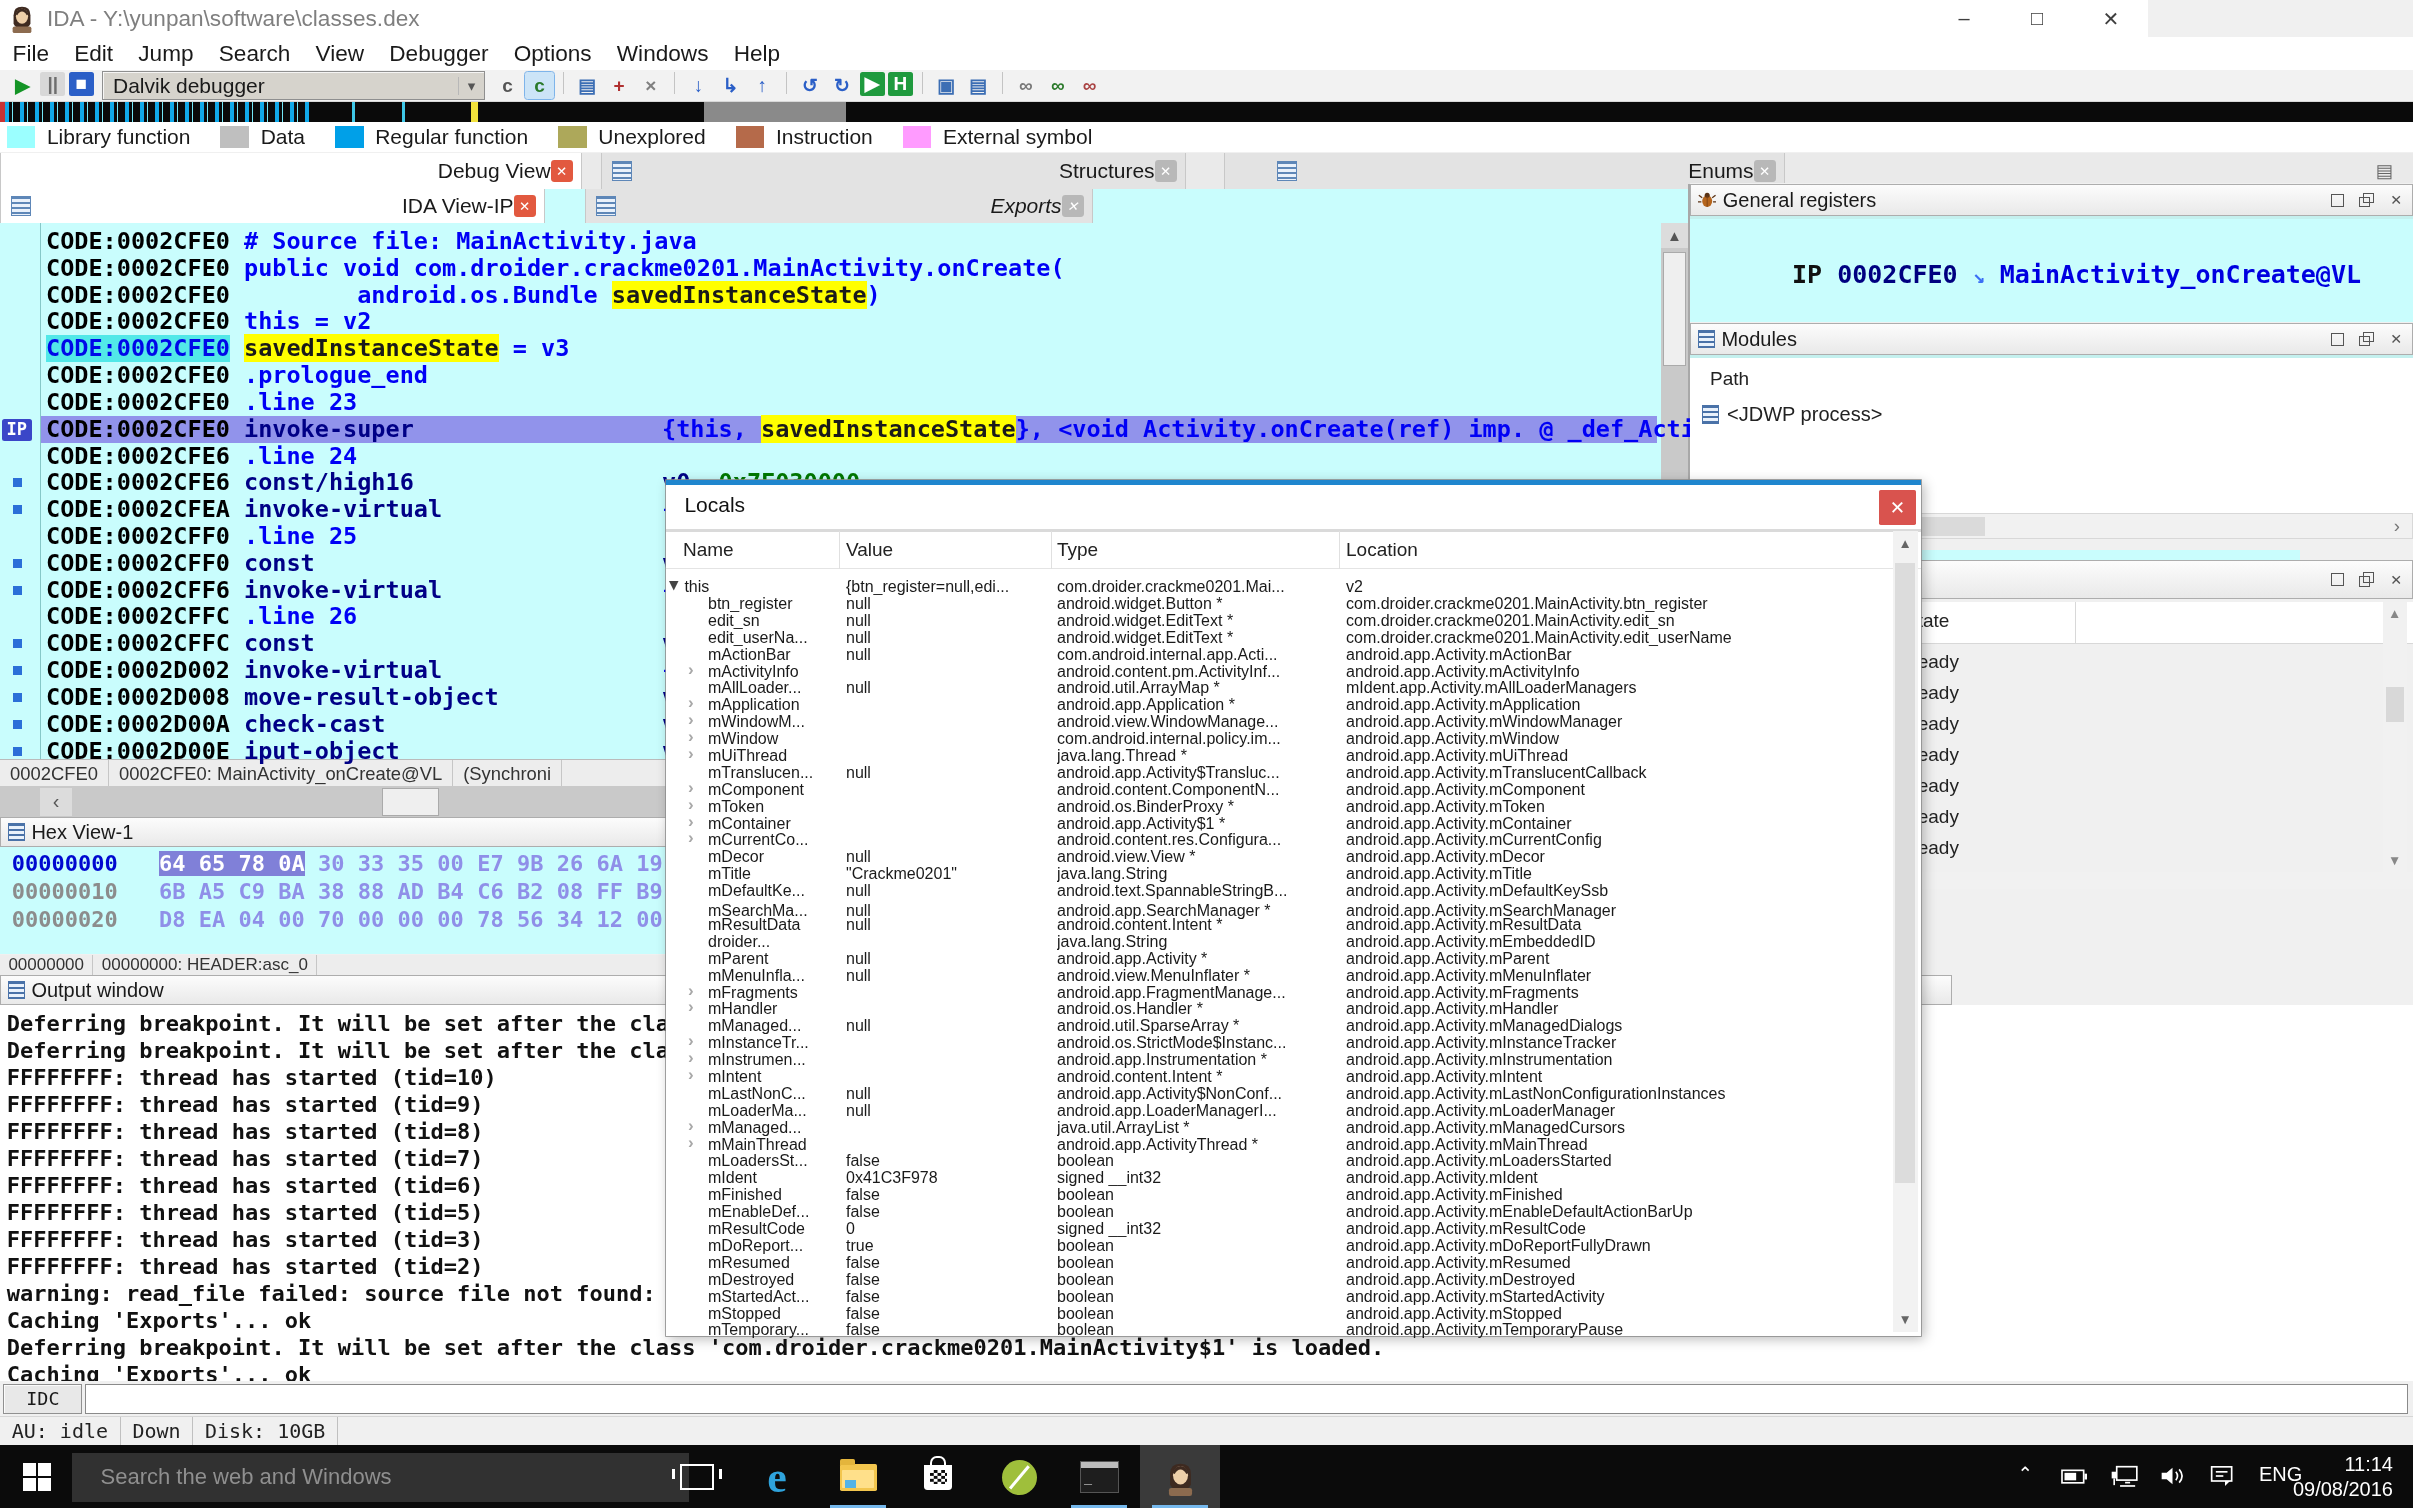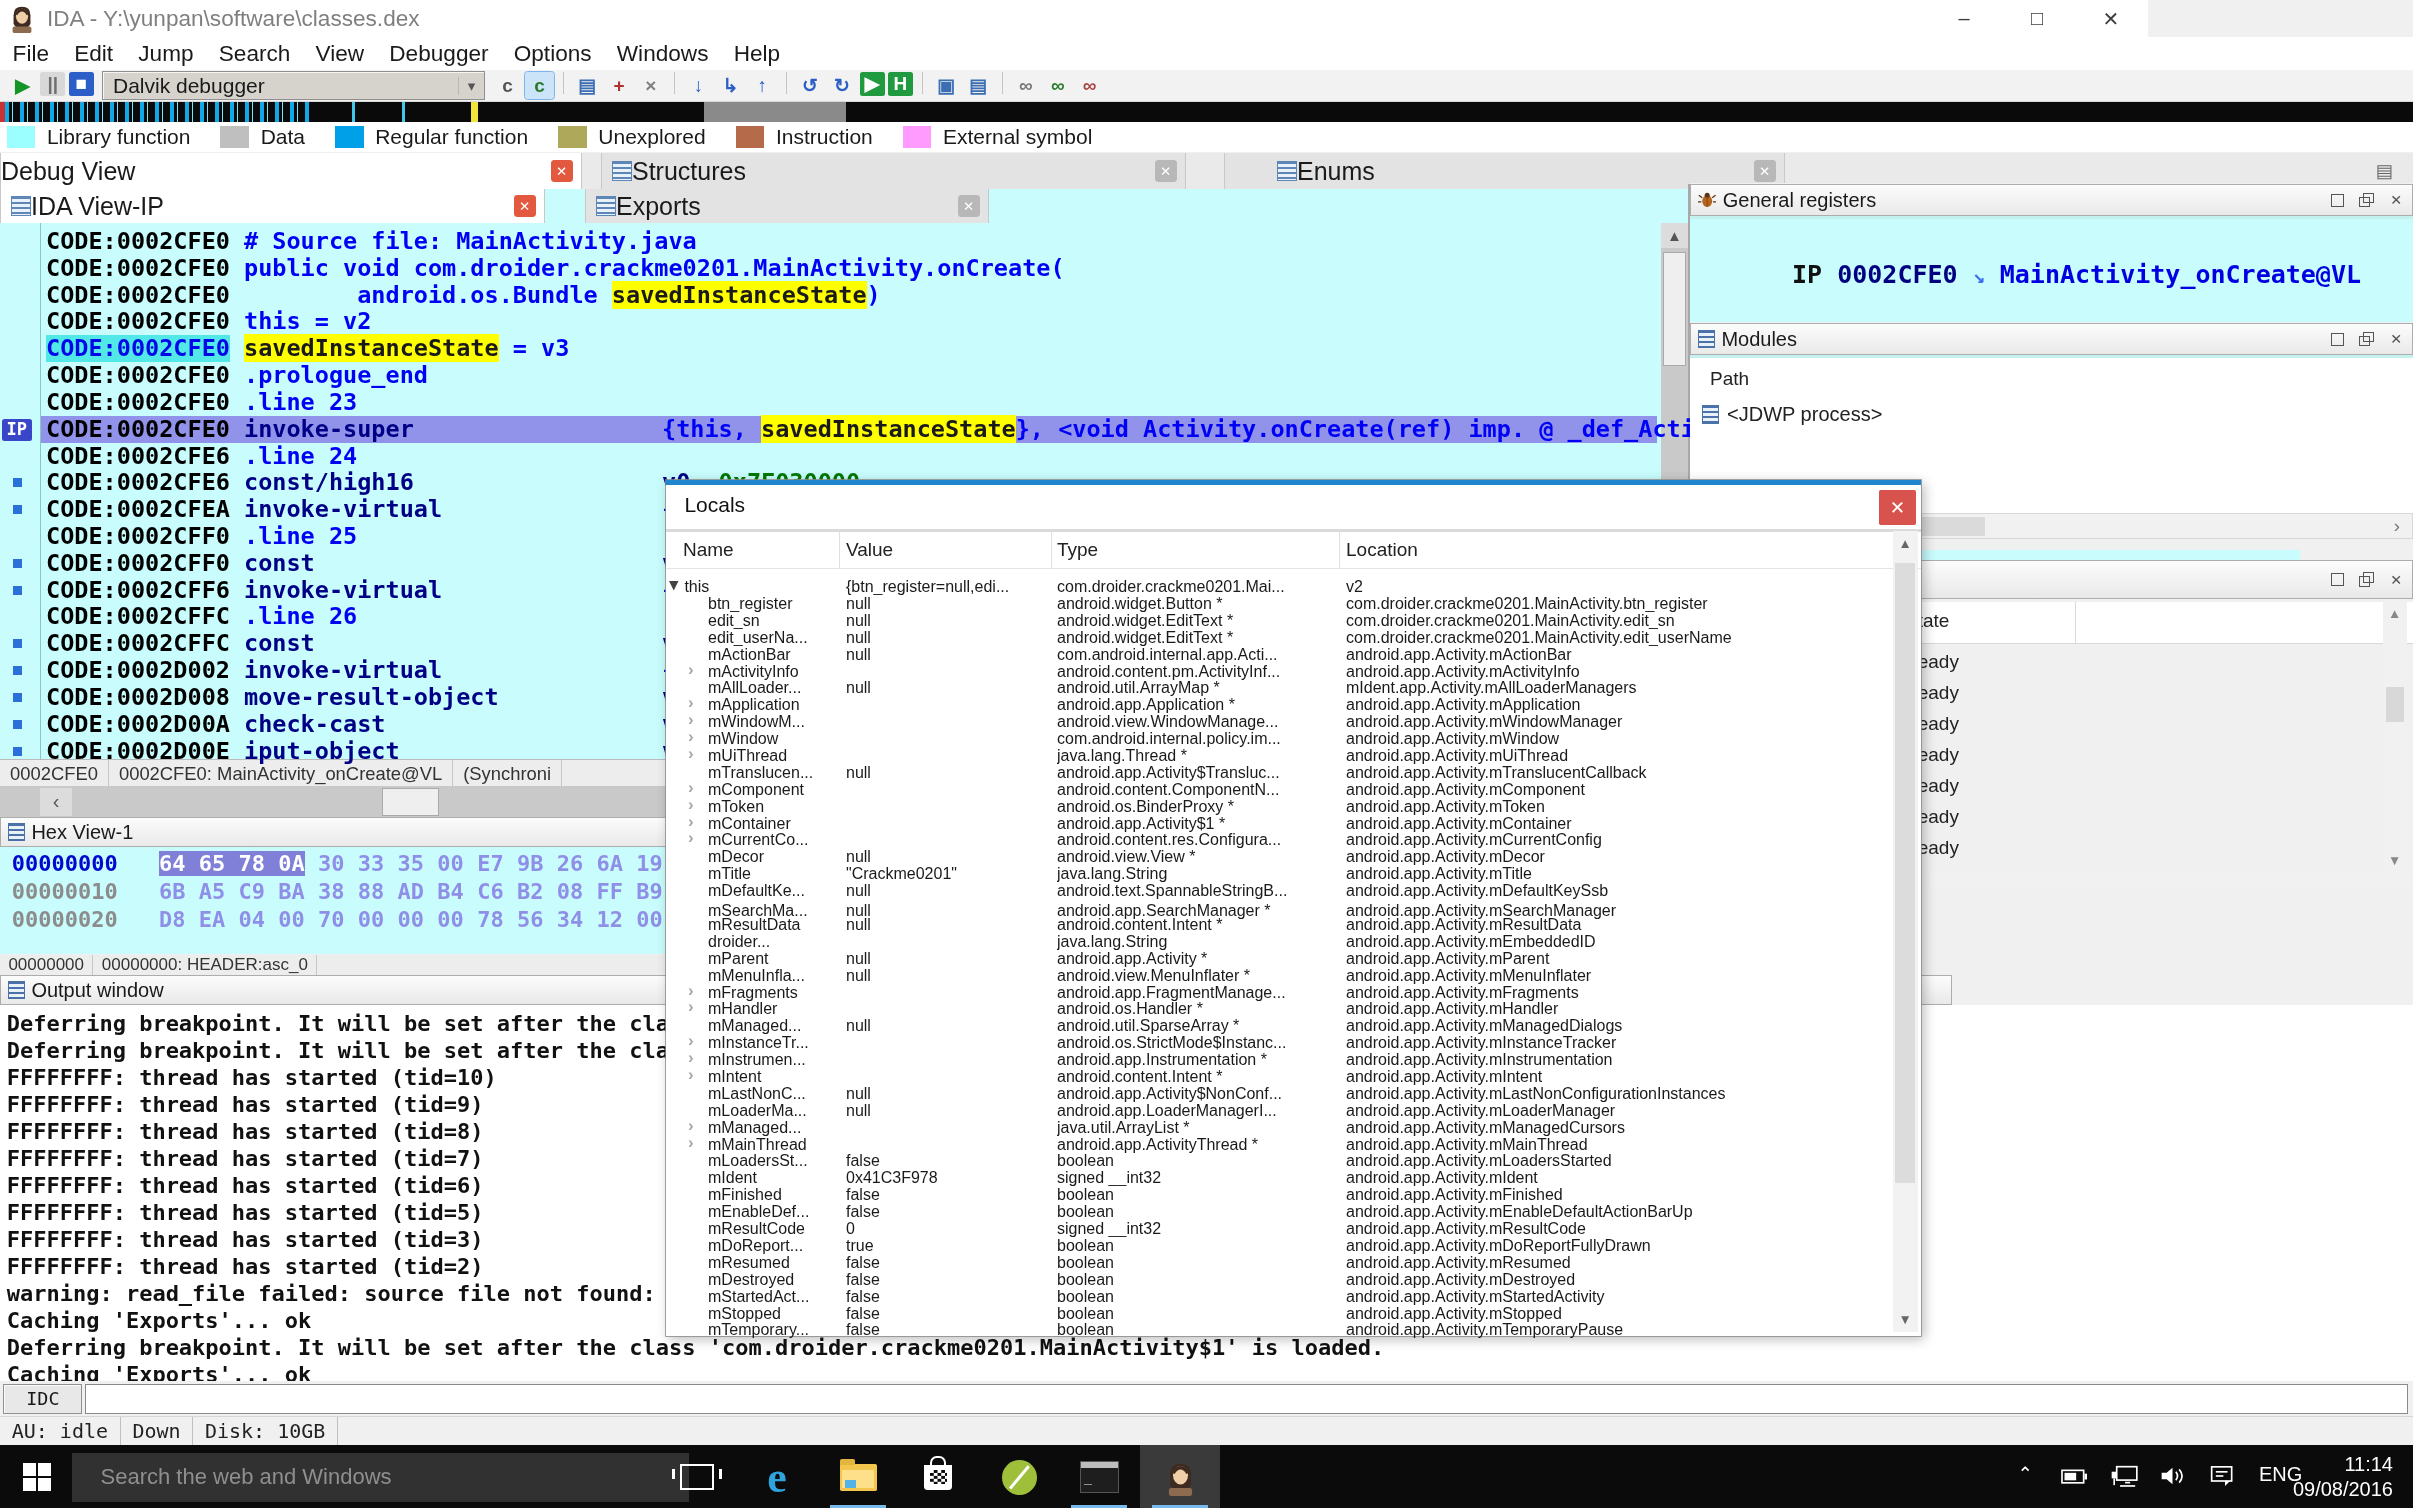--- a/index.html
+++ b/index.html
@@ -39,21 +39,21 @@
   
   #legend{left:0;top:122px;width:2413px;height:30px;background:#FFFFFF;display:flex;align-items:center;padding-left:6.7px;}
   .lg-chip{width:28.5px;height:22px;margin-right:11.7px;flex:0 0 auto;}
   .lg-label{font-size:21px;margin-right:30px;white-space:nowrap;}
   
   #tabrow1{left:0;top:153px;width:2413px;height:37px;background:#EAEAEA;border-bottom:0.8px solid #D0D0D0;box-sizing:border-box;}
   #tabrow2{left:0;top:189px;width:1690px;height:34px;background:#C9FDFD;}
   .tab{top:0;height:100%;display:flex;align-items:center;background:#E3E3E3;border-right:0.8px solid #C8C8C8;
        border-left:0.8px solid #C8C8C8;box-sizing:border-box;}
   .tab.active{background:#FFFFFF;}
-  .tab .t-label{flex:1;text-align:left;font-size:25px;color:#1a1a1a;}
+  .tab .t-label{flex:1;text-align:right;font-size:21px;color:#1a1a1a;}
   .tab-ico{width:20px;height:20px;margin-left:10px;background:#E9F1FB;border:0.8px solid #5E87B8;box-sizing:border-box;
            background-image:repeating-linear-gradient(180deg,#5E87B8 0 1.7px,transparent 1.7px 5px);flex:0 0 auto;}
   .tab-x{width:22px;height:22px;margin-right:8.4px;border-radius:3.4px;display:flex;align-items:center;
          justify-content:center;color:#FFF;font-size:13.4px;flex:0 0 auto;}
   .tab-x.red{background:#E2593F;}
   .tab-x.gray{background:#B8B8B8;}
   #winlist-icon{left:2372px;top:6.7px;width:25px;height:23.5px;font-size:18.4px;color:#666;display:flex;align-items:center;justify-content:center;}
   
   #disasm{left:0;top:223px;width:1690px;height:594px;background:#C9FDFD;overflow:hidden;}
   #gutterline{left:40px;top:0;width:0.8px;height:536px;background:#86C8C8;}
@@ -320,21 +320,21 @@
       <span class="t-label">Enums</span>
       <span class="tab-x gray">✕</span>
     </div>
   </div>
 <div id="tabrow2" class="abs">
     <div class="tab active" style="left: 0px; width: 545px; position: absolute;">
       <span class="tab-ico"></span>
       <span class="t-label">IDA View-IP</span>
       <span class="tab-x red">✕</span>
     </div>
-    <div class="tab" style="left: 585px; width: 404px; position: absolute;">
+    <div class="tab" style="left: 585px; width: 508px; position: absolute; font-style: italic;">
       <span class="tab-ico"></span>
       <span class="t-label">Exports</span>
       <span class="tab-x gray">✕</span>
     </div>
   </div>
 
 <div id="disasm" class="abs">
   <div id="dlines">
       <div class="dline" style="top: 5px;"><span class="d-addr c-a" style="z-index: 1;">CODE:0002CFE0</span><span class="d-body" style="z-index: 1;"><span class="c-b"># Source file: MainActivity.java</span></span></div>
       <div class="dline" style="top: 32px;"><span class="d-addr c-a" style="z-index: 1;">CODE:0002CFE0</span><span class="d-body" style="z-index: 1;"><span class="c-b">public void com.droider.crackme0201.MainActivity.onCreate(</span></span></div>

